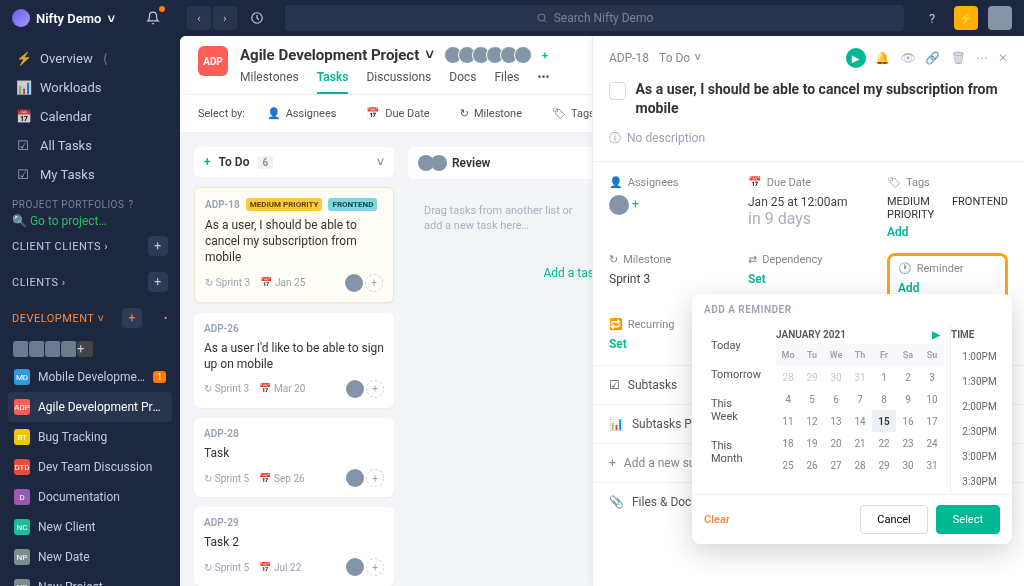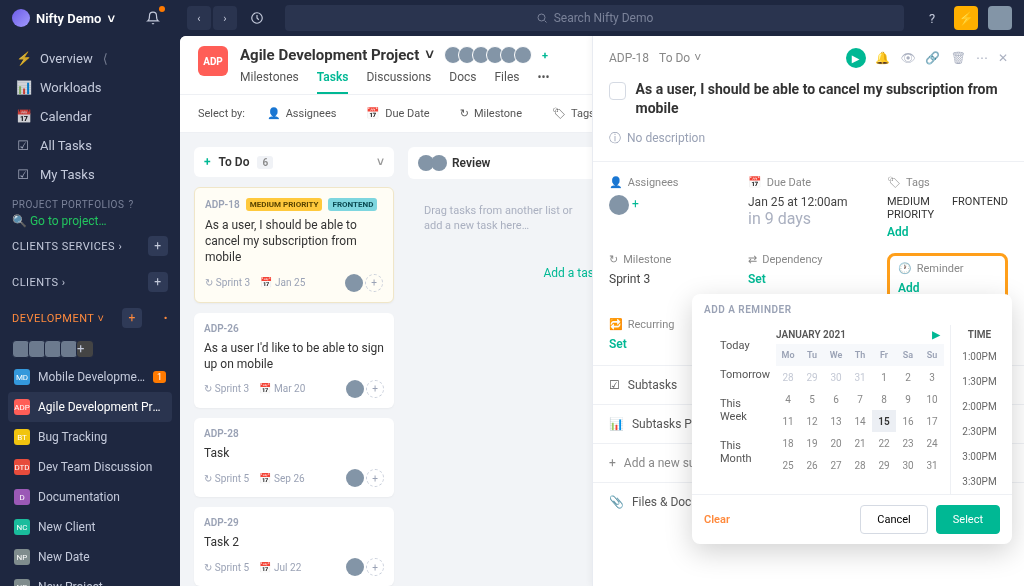--- a/index.html
+++ b/index.html
@@ -84,32 +84,32 @@
 .panel .field .lbl{color:#888;display:flex;align-items:center;gap:5px;margin-bottom:6px}
 .panel .field .val{color:#444;font-size:12px}
 .panel .field .val.link{color:#00b894;font-weight:600;cursor:pointer}
 .panel .field .tags{display:flex;gap:4px;margin-bottom:4px}
 .panel .reminder-box{border:3px solid #ff9f1a;border-radius:8px;padding:6px 8px;position:relative}
 .panel .section{border-top:1px solid #eef0f4;padding:12px 16px;font-size:12px;color:#555;display:flex;align-items:center;gap:8px}
 .panel .add-sub{color:#888}
 .popup{position:absolute;right:12px;top:294px;width:320px;background:#fff;border-radius:8px;box-shadow:0 8px 28px rgba(0,0,0,.18);z-index:30;font-size:11px}
 .popup .ph{padding:10px 12px;color:#9aa2b5;font-size:10px;font-weight:600;letter-spacing:.5px}
 .popup .body{display:flex}
-.popup .quick{width:78px;padding:6px 16px}
+.popup .quick{width:78px;padding:6px 7px}
 .popup .quick .q{padding:8px 12px;color:#555;cursor:pointer}
 .popup .cal{padding:0 6px 6px}
 .popup .cal .mh{font-size:10px;font-weight:600;color:#555;padding:4px 0;position:relative}
 .popup .cal .mh .nx{position:absolute;right:4px;color:#00b894}
 .popup .cal table{border-collapse:collapse}
 .popup .cal th{width:24px;height:22px;background:#f6f8fb;font-size:9px;color:#9aa2b5;font-weight:600}
 .popup .cal td{width:24px;height:22px;text-align:center;font-size:10px;color:#888}
 .popup .cal td.dim{color:#c4c9d5}
 .popup .cal td.sel{background:#eceff4;color:#333;font-weight:600}
 .popup .times{width:58px;border-left:1px solid #eef0f4}
-.popup .times .th{text-align:center;font-size:10px;font-weight:600;color:#555;padding:4px 0}
+.popup .times .th{font-size:10px;font-weight:600;color:#555;padding:4px 0}
 .popup .times .t{padding:7px 0;text-align:center;font-size:10px;color:#666}
 .popup .ftr{display:flex;align-items:center;padding:10px 12px;border-top:1px solid #eef0f4}
 .popup .ftr .clear{color:#ff8a3d;font-weight:600;cursor:pointer}
 .popup .ftr .btns{margin-left:auto;display:flex;gap:8px}
 .popup .ftr button{padding:7px 16px;border-radius:4px;font-size:11px;border:1px solid #d5dae3;background:#fff;cursor:pointer}
 .popup .ftr button.pri{background:#00b894;color:#fff;border-color:#00b894}
 svg{width:14px;height:14px}
 </style>
 </head>
 <body>
@@ -172,21 +172,21 @@
           <span class="ic">☑</span>
           <span>My Tasks</span>
         </div>
       </div>
     <div class="section">
         <span>PROJECT PORTFOLIOS</span> 
         <span>?</span>
       </div>
     <div class="search-proj">🔍 <span>Go to project…</span></div>
     <div class="section-head">
-        <span><span>CLIENTS SERVICES</span> ›</span>
+        <span><span>CLIENT CLIENTS</span> ›</span>
         <div class="plus">+</div>
       </div>
     <div class="section-head">
         <span><span>CLIENTS</span> ›</span>
         <div class="plus">+</div>
       </div>
     <div class="section-head dev">
         <span><span>DEVELOPMENT</span> ˅</span>
         <div class="plus">+</div>
       </div>

